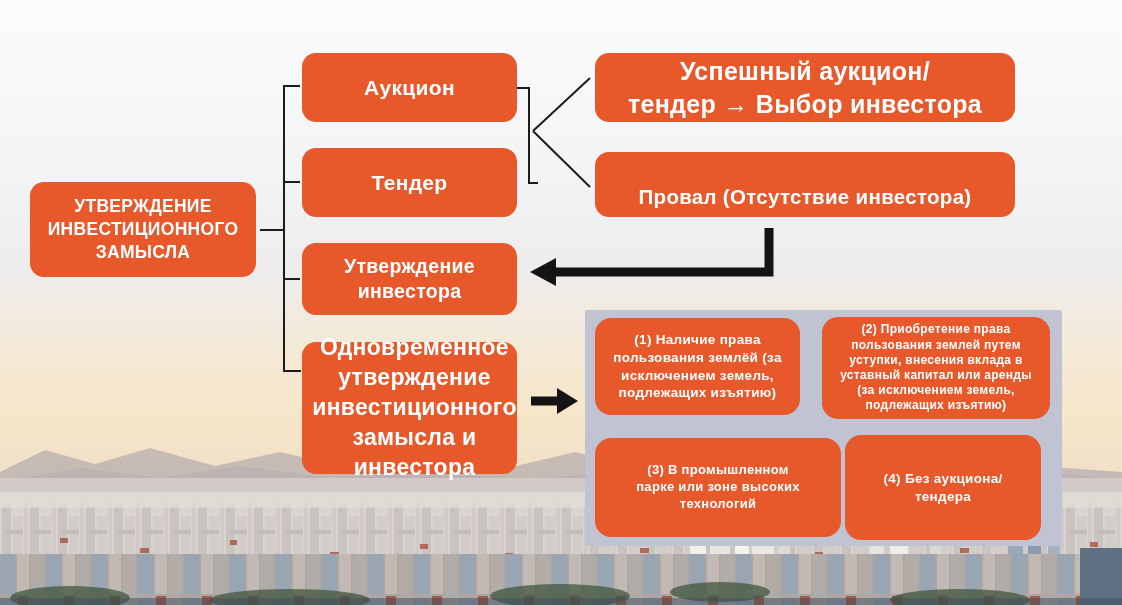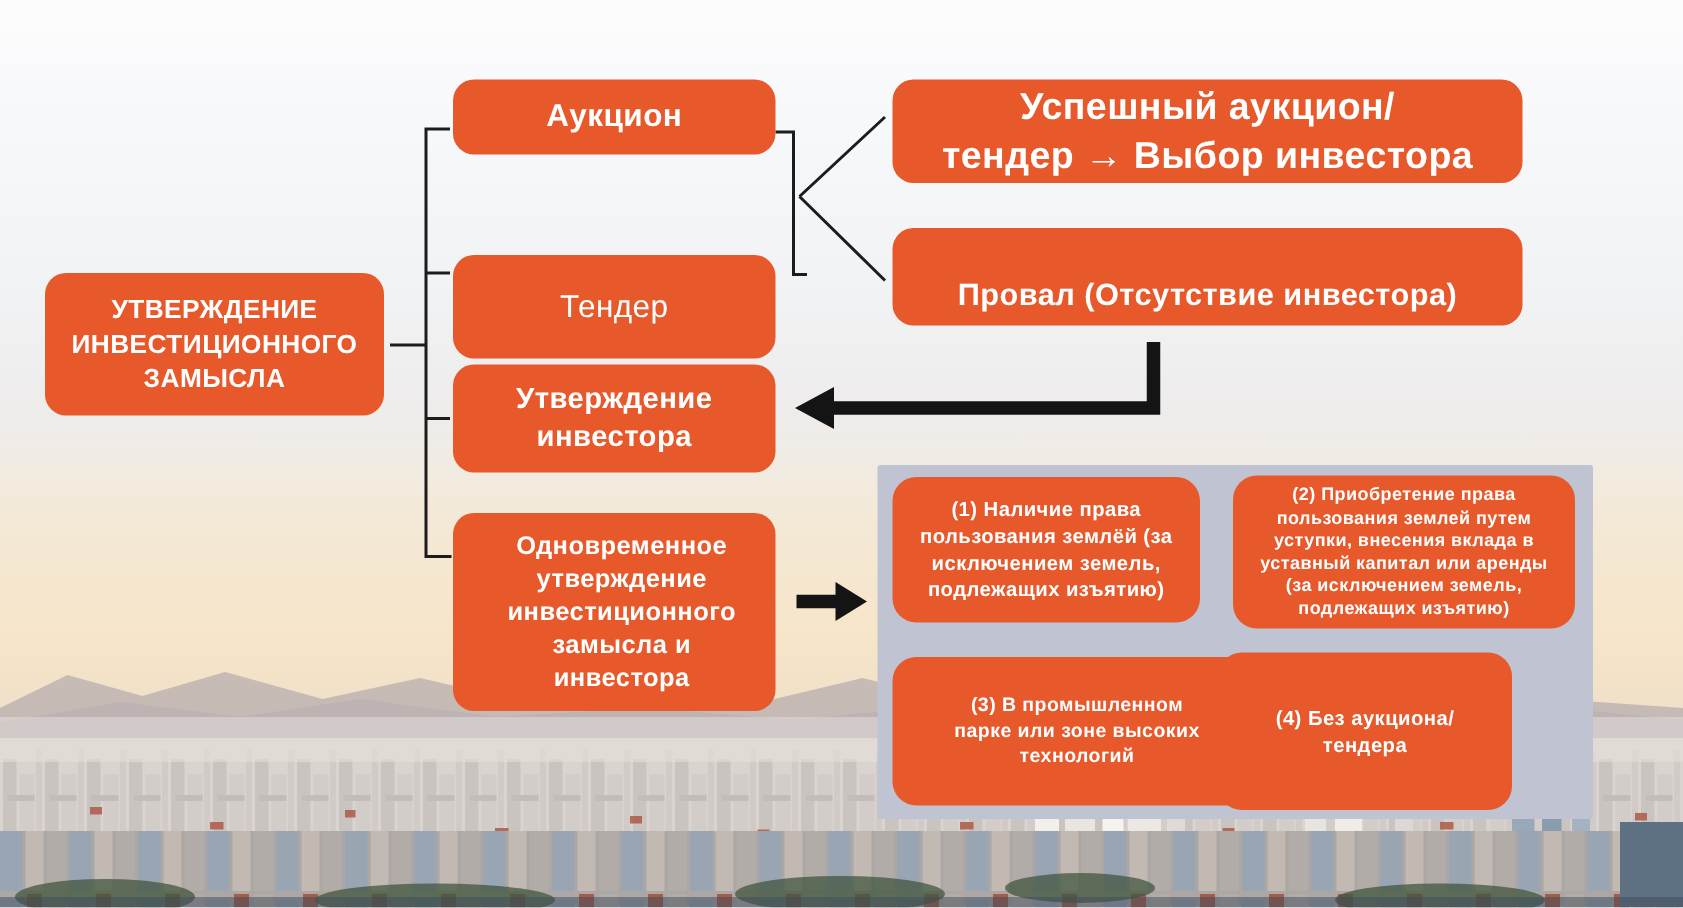--- a/index.html
+++ b/index.html
@@ -21,31 +21,31 @@
     text-align:center;
     box-sizing:border-box;padding:8px 10px;
     letter-spacing:.3px;
   }
   .box .lbl{white-space:pre-line;}
   .panel{
     position:absolute;z-index:8;
     background:#c0c3d2;border-radius:2px;
   }
   .b-main   {left:30px; top:182px;width:226px;height:95px; font-size:17.5px;font-weight:800;line-height:1.32;}
-  .b-auction{left:302px;top:53px; width:215px;height:50px; font-size:21px;  font-weight:600;}
-  .b-tender {left:302px;top:148px;width:215px;height:69px; font-size:21px;  font-weight:400;margin-top:22px;}
+  .b-auction{left:302px;top:53px; width:215px;height:69px; font-size:21px;  font-weight:600;}
+  .b-tender {left:302px;top:148px;width:215px;height:69px; font-size:21px;  font-weight:700;}
   .b-invappr{left:302px;top:243px;width:215px;height:72px; font-size:19.5px;font-weight:600;line-height:1.28;}
-  .b-simul  {left:302px;top:342px;width:215px;height:132px;font-size:17px;font-weight:600;line-height:1.3;padding-left:20px;}
+  .b-simul  {left:302px;top:342px;width:215px;height:132px;font-size:23px;font-weight:600;line-height:1.3;padding-left:20px;}
   .b-success{left:595px;top:53px; width:420px;height:69px; font-size:25px;font-weight:600;line-height:1.3;}
   .b-fail   {left:595px;top:152px;width:420px;height:65px; font-size:20.5px;font-weight:600;align-items:flex-end;}
   .p-cond   {left:585px;top:310px;width:477px;height:236px;}
   .b-c1{left:595px;top:318px;width:205px;height:97px; font-size:13.5px;font-weight:600;line-height:1.3; border-radius:16px;}
   .b-c2{left:822px;top:317px;width:228px;height:102px;font-size:12px;  font-weight:600;line-height:1.27;border-radius:16px;}
   .b-c3{left:595px;top:438px;width:246px;height:99px; font-size:13px;font-weight:600;line-height:1.3; border-radius:16px;}
-  .b-c4{left:812px;top:435px;width:196px;height:105px;font-size:13.5px;font-weight:600;line-height:1.3; border-radius:16px;}
+  .b-c4{left:845px;top:435px;width:196px;height:105px;font-size:13.5px;font-weight:600;line-height:1.3; border-radius:16px;}
 </style>
 </head>
 <body>
 
 <div class="stage">
 
   <svg class="bg-svg" viewBox="0 0 1122 605" preserveAspectRatio="none">
     <defs>
       <linearGradient id="sky" x1="0" y1="0" x2="0" y2="1">
         <stop offset="0" stop-color="#fcfcfd"></stop>

